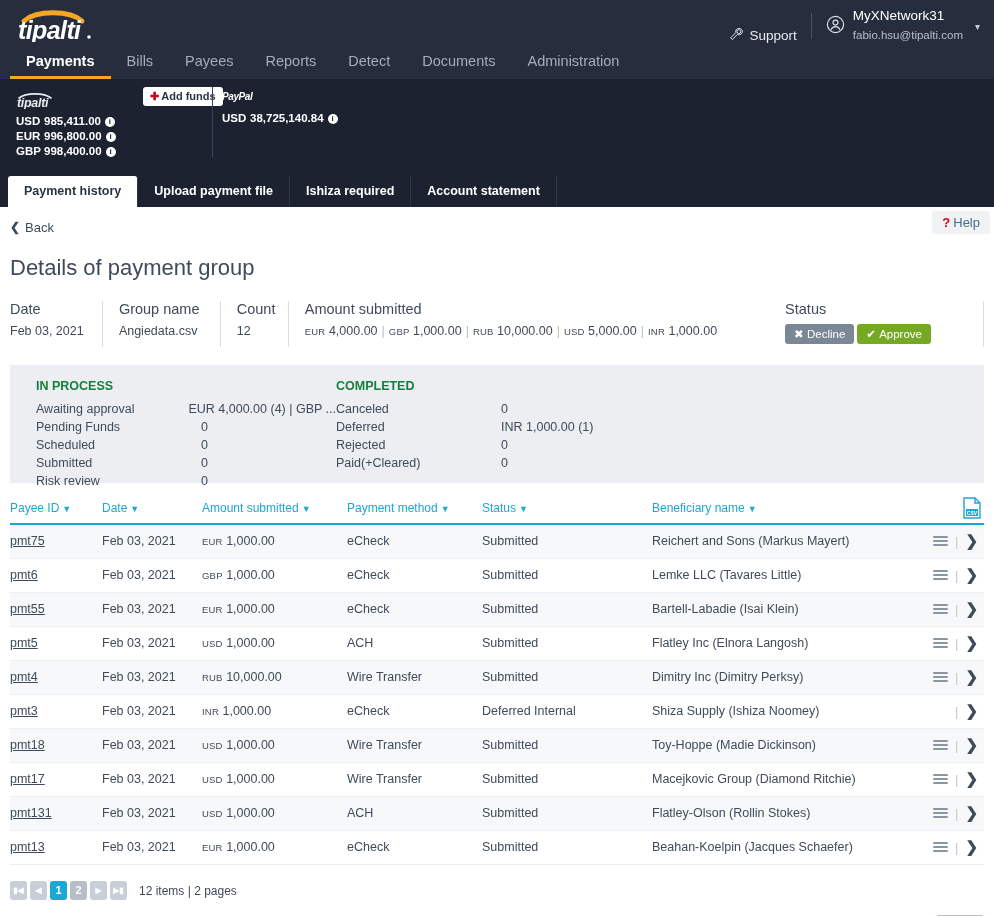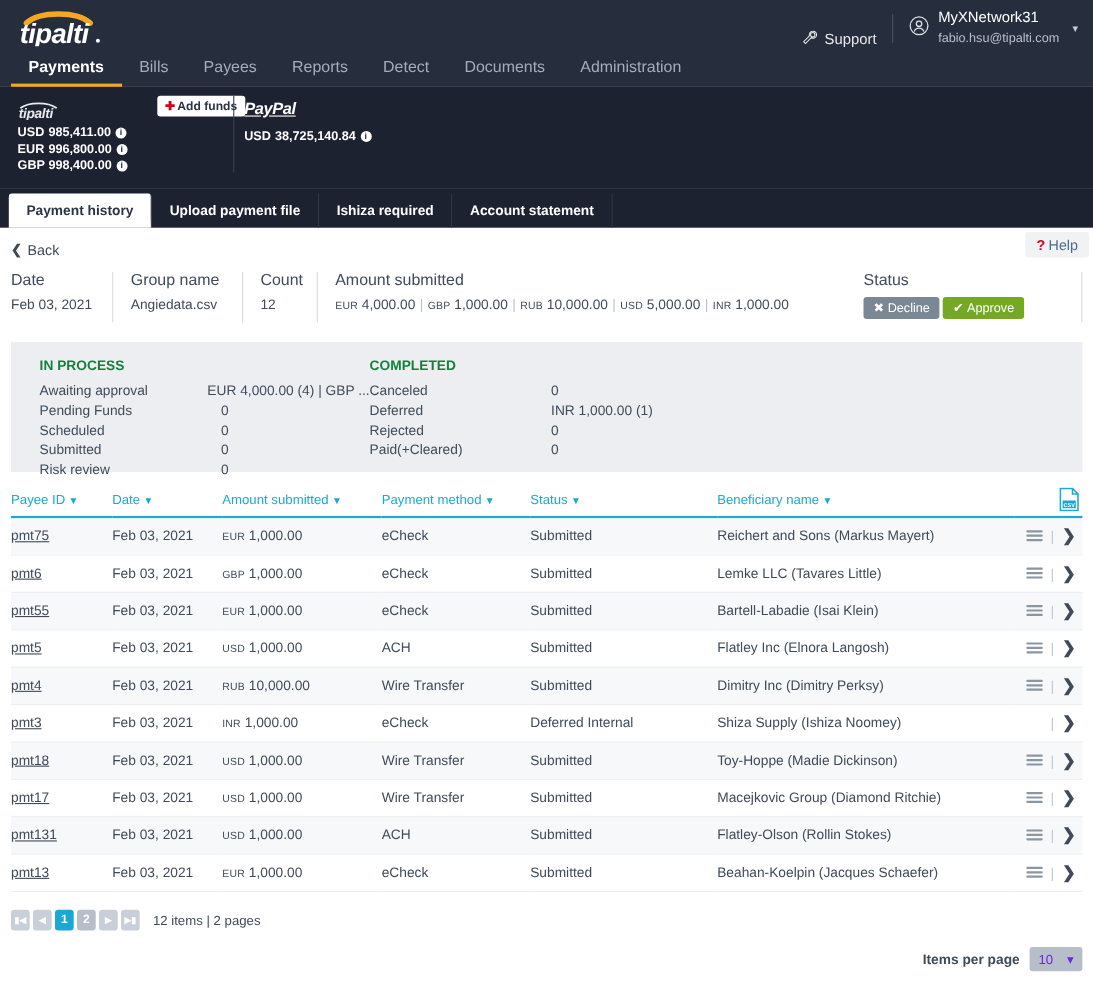--- a/index.html
+++ b/index.html
@@ -49,21 +49,21 @@
   }
   .addfunds {
     position:absolute; left:143px; top:90px;
     background:#ffffff; border-radius:3px; padding:3px 7px;
     font-size:11px; font-weight:bold; color:#2b3445; cursor:pointer;
     white-space:nowrap;
   }
   .addfunds .plus { color:#d0021b; font-weight:bold; margin-right:2px; }
   .strip-div { position:absolute; left:212px; top:8px; width:1px; height:70px; background:#39415a; }
   .bal-paypal { left:222px; }
-  .paypal-word { font-size:15px; font-weight:bold; font-style:italic; color:#ffffff; margin-bottom:9px; letter-spacing:-0.4px;text-decoration:underline; }
+  .paypal-word { font-size:10px; font-weight:bold; font-style:italic; color:#ffffff; margin-bottom:9px; letter-spacing:-0.4px; }
 
   
   .subtabs { background:#1c2230; height:36px; position:relative; display:flex; align-items:flex-end; padding-left:8px; }
   .subtab {
     height:31px; line-height:31px; padding:0 16px;
     font-size:12.5px; font-weight:bold; color:#ffffff;
     cursor:pointer; border-right:1px solid #2d3purple;
     border-right:1px solid #2e3648;
   }
   .subtab.active { background:#ffffff; color:#2b3445; border-radius:3px 3px 0 0; }
@@ -246,20 +246,21 @@
   <div class="backrow">
     <div class="backlink">
       <span class="chev">❮</span>
       <span>Back</span>
     </div>
     <div class="helpbtn">
       <span class="q">?</span><span>Help</span>
     </div>
   </div>
 
+  <h1 class="pagetitle">Details of payment group</h1>
 
   <div class="summary">
     <div class="sumcell" style="width:92px">
       <div class="lbl">Date</div>
       <div class="val">Feb 03, 2021</div>
     </div>
     <div class="sumcell" style="width:118px">
       <div class="lbl">Group name</div>
       <div class="val">Angiedata.csv</div>
     </div>

